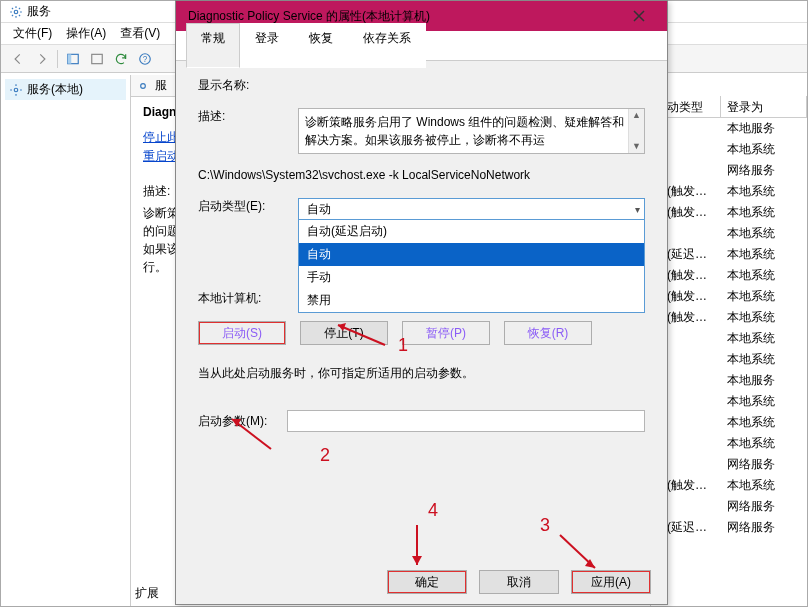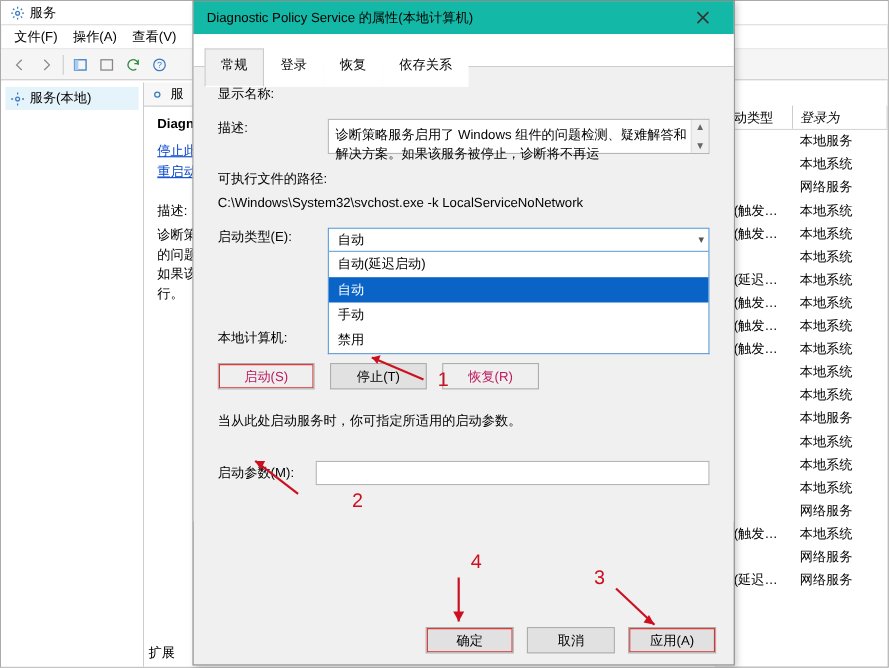--- a/index.html
+++ b/index.html
@@ -24,48 +24,48 @@
   .mmc-ctoolbar .icon-wrap { width:24px; display:flex; align-items:center; justify-content:center; color:#1a6dbd;}
   .mmc-detail { padding:8px 12px; }
   .mmc-detail-title { font-weight:bold; margin-bottom:10px;}
   .mmc-detail-link { color:#0645cc; text-decoration:underline; display:block; margin-bottom:2px;}
   .mmc-detail-desc-label { margin-top:18px; margin-bottom:4px;}
   .mmc-detail-desc { line-height:1.5; }
   .mmc-expand { position:absolute; bottom:4px; left:4px;}
   .mmc-listcols { position:absolute; right:0; top:95px; width:158px;}
   .listcol-head { display:flex; height:22px; border-bottom:1px solid #ccc;}
   .listcol-head .cell { border-right:1px solid #ccc; background:#fff; padding:3px 6px;}
-  .listcol-head .c1 { width:72px; } .listcol-head .c2 { width:86px;font-style:italic;}
+  .listcol-head .c1 { width:72px; } .listcol-head .c2 { width:86px;}
   .listrow { display:flex; height:21px;}
   .listrow .cell { padding:2px 6px; white-space:nowrap; overflow:hidden;}
   .listrow .c1 { width:72px; } .listrow .c2 { width:86px; }
   
   .dlg { position:absolute; left:175px; top:0; width:493px; height:605px; background:#f0f0f0; border:1px solid #888; box-shadow:2px 2px 6px rgba(0,0,0,.2);}
-  .dlg-title { height:30px; background:#14b8a6; display:flex; align-items:center; justify-content:space-between; padding:0 8px 0 12px;gap:24px;}
+  .dlg-title { height:30px; background:#be185d; display:flex; align-items:center; justify-content:space-between; padding:0 8px 0 12px;gap:24px;}
   .dlg-close { width:40px; height:28px; display:flex; align-items:center; justify-content:center; font-size:14px;}
   .dlg-tabs { height:30px; display:flex; align-items:flex-end; padding-left:10px; border-bottom:1px solid #ccc; background:#fff;}
-  .dlg-tab { padding:6px 14px 10px; background:#fff; border:1px solid transparent; position:relative; top:19px;}
+  .dlg-tab { padding:6px 14px 20px; background:#fff; border:1px solid transparent; position:relative; top:8px;}
   .dlg-tab.active { border:1px solid #ccc; border-bottom:1px solid #fff; background:#f0f0f0;}
   .dlg-body { padding:16px 22px 8px; background:#f0f0f0;}
   .prop-row { display:flex; align-items:flex-start; margin-bottom:14px;}
   .prop-label { width:100px; flex-shrink:0;}
   .prop-val { flex:1;}
-  .desc-box { flex:1; height:32px; border:1px solid #b5b5b5; background:#fff; padding:4px 18px 4px 6px; line-height:1.5; position:relative;}
+  .desc-box { flex:1; height:46px; border:1px solid #b5b5b5; background:#fff; padding:4px 18px 4px 6px; line-height:1.5; position:relative;}
   .desc-scroll { position:absolute; right:0; top:0; bottom:0; width:16px; background:#f0f0f0; border-left:1px solid #ddd; display:flex; flex-direction:column; justify-content:space-between; align-items:center; font-size:9px; color:#666;}
   .path-row { margin: 6px 0 16px; }
   .select-wrap { flex:1; position:relative; }
   .select-box { height:22px; border:1px solid #5a9bd5; background:#fff; display:flex; align-items:center; justify-content:space-between; padding:0 4px 0 8px;}
   .select-box .arrow { font-size:10px; color:#555;}
   .dropdown { position:absolute; left:0; top:22px; width:100%; border:1px solid #5a9bd5; border-top:none; background:#fff; z-index:5;}
   .dd-item { padding:3px 8px; }
   .dd-item.sel { background:#0a63c7; color:#fff;}
   .status-row { display:flex; margin-top:70px; margin-bottom:14px;}
   .btn-row { display:flex; gap:14px; margin-bottom:20px;}
   .btn { width:88px; height:24px; border:1px solid #adadad; background:#e1e1e1; display:flex; align-items:center; justify-content:center;}
-  .btn.disabled { color:#be185d; background:#efefef;}
+  .btn.disabled { color:#8b5cf6; background:#efefef;}
   .btn.red-border { box-shadow: inset 0 0 0 1px #e03030;}
   .hint { margin-bottom:28px;}
   .param-row { display:flex; align-items:center; margin-bottom:25px;}
   .param-input { flex:1; height:22px; border:1px solid #b5b5b5; background:#fff; margin-left:20px;}
   .dlg-footer { position:absolute; bottom:10px; right:16px; display:flex; gap:12px;}
   .dlg-footer .btn { width:80px; height:24px;}
   
   .anno { position:absolute; color:#cc1020; font-size:18px; font-weight:400; pointer-events:none; z-index:20;}
   .arrow-svg { position:absolute; z-index:19; pointer-events:none;}
 </style>
@@ -274,21 +274,20 @@
       <div class="prop-label">描述:</div>
       <div class="desc-box">
         <span>诊断策略服务启用了 Windows 组件的问题检测、疑难解答和解决方案。如果该服务被停止，诊断将不再运</span>
         <div class="desc-scroll">
             <span>▲</span>
             <span>▼</span>
           </div>
       </div>
     </div>
     <div class="path-row">
-      <div>可执行文件的路径:</div>
       <div style="margin-top:6px;">C:\Windows\System32\svchost.exe -k LocalServiceNoNetwork</div>
     </div>
     <div class="prop-row">
       <div class="prop-label">启动类型(E):</div>
       <div class="select-wrap">
         <div class="select-box">
           <span>自动</span>
           <span class="arrow">▾</span>
         </div>
         <div class="dropdown">
@@ -300,20 +299,21 @@
       </div>
     </div>
 
     <div class="status-row">
       <div class="prop-label">本地计算机:</div>
       <div>正在运行</div>
     </div>
     <div class="btn-row">
       <div class="btn disabled red-border">启动(S)</div>
       <div class="btn">停止(T)</div>
+      <div class="btn disabled">暂停(P)</div>
       <div class="btn disabled">恢复(R)</div>
     </div>
     <div class="hint">当从此处启动服务时，你可指定所适用的启动参数。</div>
     <div class="param-row">
       <div>启动参数(M):</div>
       <div class="param-input"></div>
     </div>
   </div>
   <div class="dlg-footer">
     <div class="btn red-border" style="background:#e1e1e1;">确定</div>

